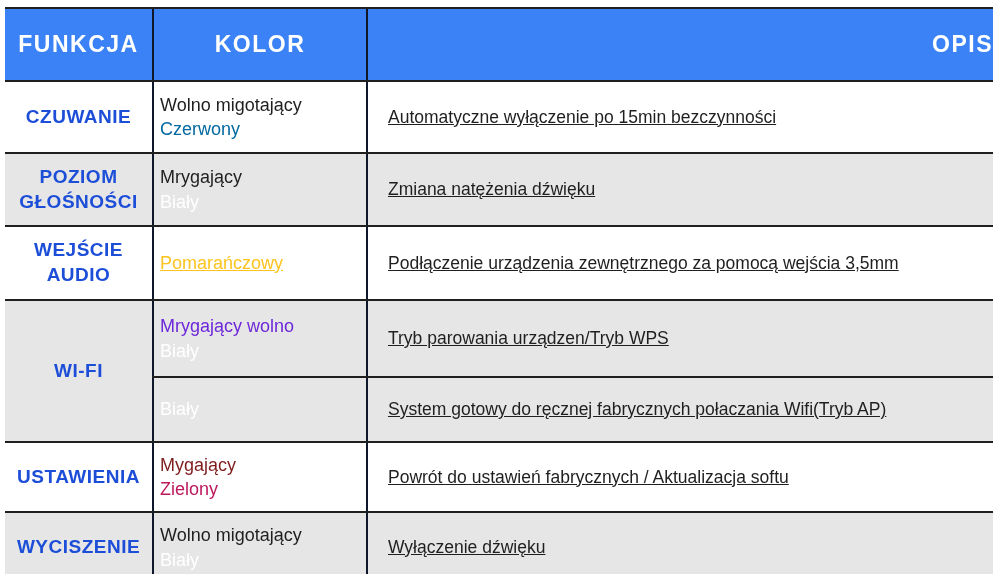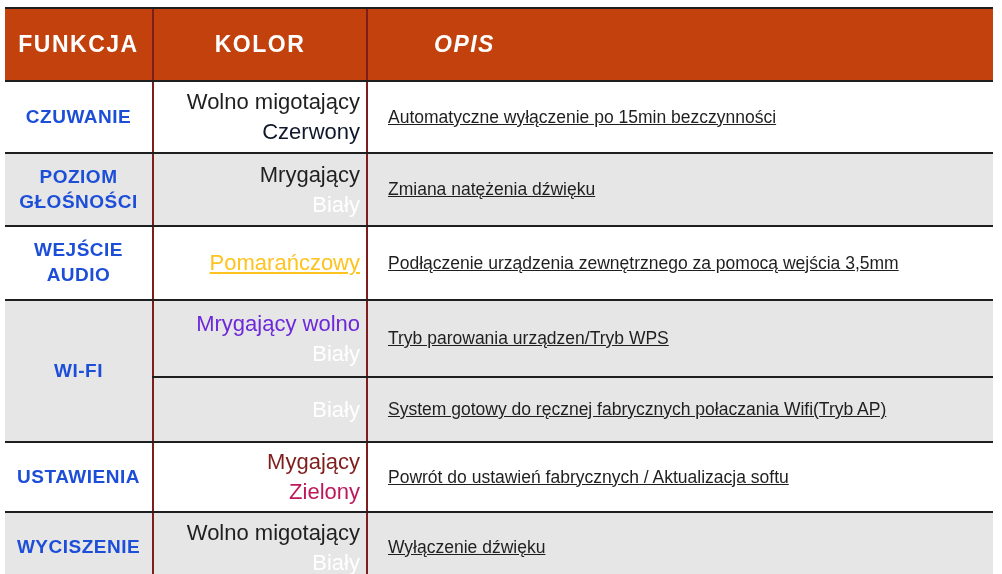--- a/index.html
+++ b/index.html
@@ -29,49 +29,48 @@
   col.c-kolor   { width: 214px; }
   col.c-opis    { width: 626px; }
 
   th, td {
     border-top: 2px solid #1f1f1f;
     border-bottom: 2px solid #1f1f1f;
     padding: 0;
     vertical-align: middle;
   }
   
-  .v-sep-left { border-left: 2px solid #7f1d1d; }
+  .v-sep-left { border-left: 2px solid #0f172a; }
 
   thead th {
-    background: #c2410c;
+    background: #3b82f6;
     color: #ffffff;
     font-size: 23px;
     font-weight: bold;
     letter-spacing: 1.5px;
     height: 71px;
     text-align: center;
   }
   thead th.h-opis {
-    text-align: left;
+    text-align: right;
     padding-left: 66px;
-    font-style: italic;
   }
 
   td.funkcja {
     font-size: 19px;
     font-weight: bold;
     color: #1d4ed8;
     text-align: center;
     letter-spacing: 0.5px;
     line-height: 1.3;
     padding: 0 8px;
   }
   td.kolor {
-    text-align: right;
-    font-size: 22px;
+    text-align: left;
+    font-size: 18px;
     line-height: 1.35;
     padding: 0 6px;
   }
   td.kolor .kline { display: block; }
   td.opis {
     font-size: 17.5px;
     color: #1f1f1f;
     text-align: left;
     padding-left: 20px;
     padding-right: 10px;
@@ -104,21 +103,21 @@
         <th>FUNKCJA</th>
         <th class="v-sep-left">KOLOR</th>
         <th class="v-sep-left h-opis">OPIS</th>
       </tr>
     </thead>
     <tbody>
       <tr class="r0 plain">
         <td class="funkcja">CZUWANIE</td>
         <td class="kolor v-sep-left">
           <span class="kline" style="color: rgb(31, 31, 31);">Wolno migotający</span>
-          <span class="kline" style="color: #0f172a;">Czerwony</span>
+          <span class="kline" style="color: #0369a1;">Czerwony</span>
         </td>
         <td class="opis v-sep-left">Automatyczne wyłączenie po 15min bezczynności</td>
       </tr>
 
       <tr class="r1 shaded">
         <td class="funkcja">POZIOM GŁOŚNOŚCI</td>
         <td class="kolor v-sep-left">
           <span class="kline" style="color: rgb(31, 31, 31);">Mrygający</span>
           <span class="kline" style="color: rgb(255, 255, 255);">Biały</span>
         </td>

